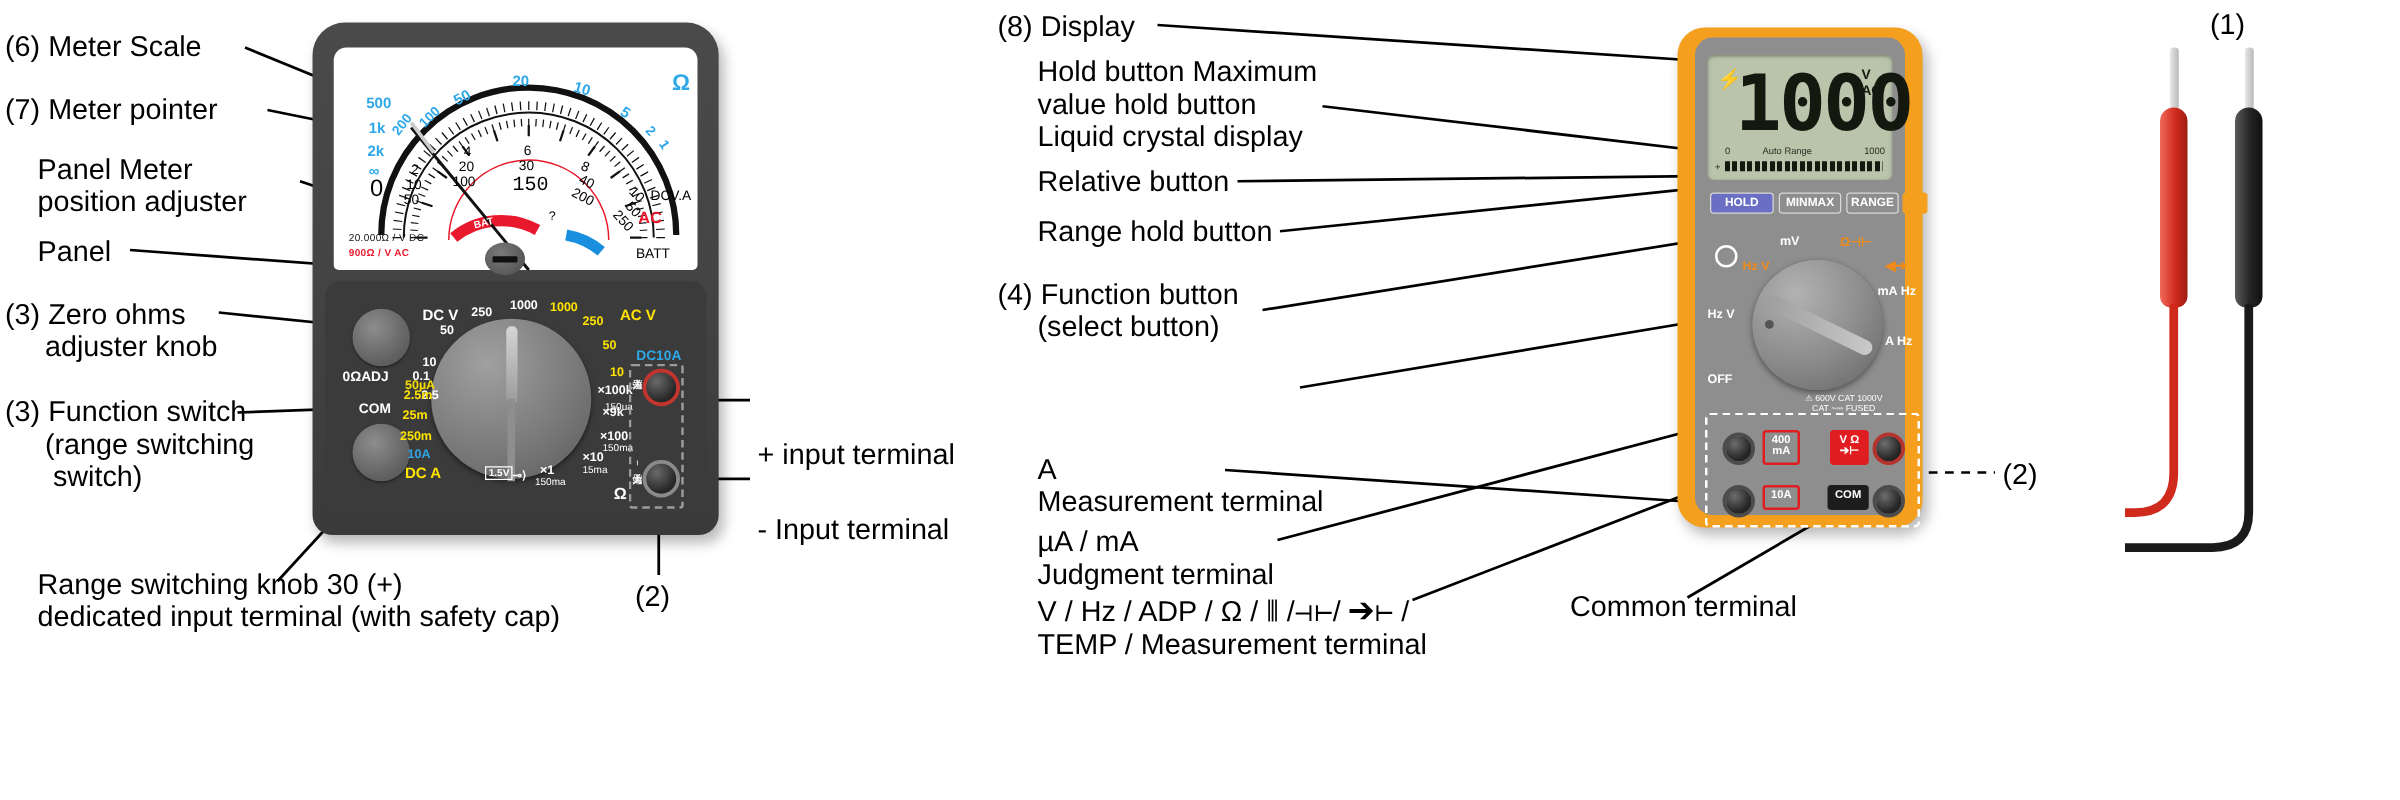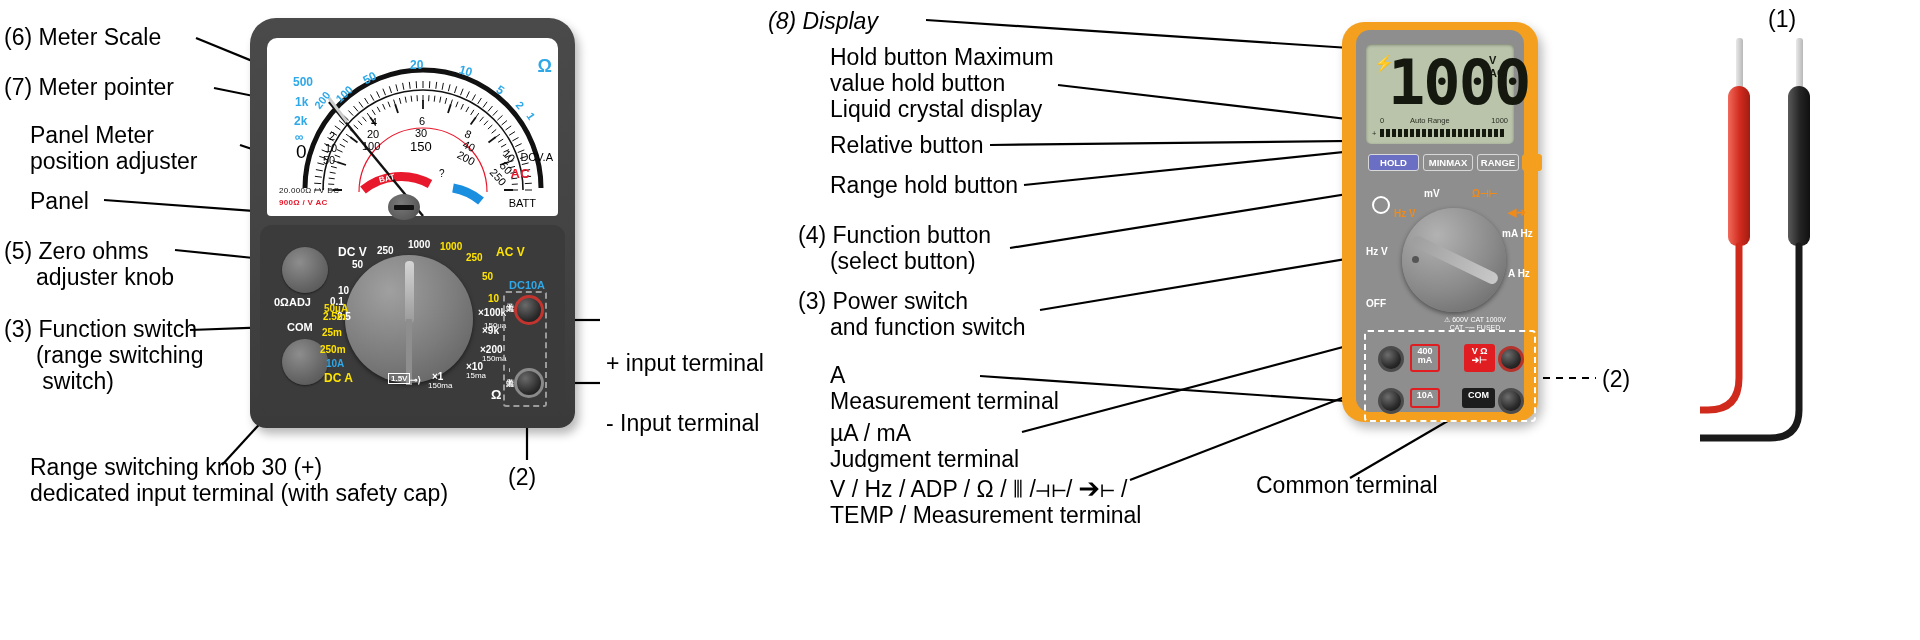--- a/index.html
+++ b/index.html
@@ -112,21 +112,21 @@
     <g stroke="#000" stroke-width="2" fill="none" stroke-dasharray="7 6">
       <path d="M1530,378 L1596,378"></path>
     </g>
   </svg>
 
   <div class="lbl" style="left:4px;top:24px;">(6) Meter Scale</div>
   <div class="lbl" style="left:4px;top:74px;">(7) Meter pointer</div>
   <div class="lbl" style="left:30px;top:122px;">Panel Meter
 position adjuster</div>
   <div class="lbl" style="left:30px;top:188px;">Panel</div>
-  <div class="lbl" style="left:4px;top:238px;">(5) Zero ohms
+  <div class="lbl" style="left:4px;top:238px;">(3) Zero ohms
      adjuster knob</div>
   <div class="lbl" style="left:4px;top:316px;">(3) Function switch
      (range switching
       switch)</div>
   <div class="lbl" style="left:30px;top:454px;">Range switching knob 30 (+)
 dedicated input terminal (with safety cap)</div>
   <div class="lbl" style="left:606px;top:306px;margin-top:44px;">+ input terminal</div>
   <div class="lbl" style="left:606px;top:370px;margin-top:40px;">- Input terminal</div>
   <div class="lbl" style="left:508px;top:464px;">(2)</div>
 
@@ -289,21 +289,21 @@
       <div style="position:absolute;left:236px;top:112px;font-size:11px;transform:rotate(44deg);">10</div>
 
       <div style="position:absolute;left:58px;top:104px;font-size:11px;">10</div>
       <div style="position:absolute;left:100px;top:90px;font-size:11px;">20</div>
       <div style="position:absolute;left:148px;top:89px;font-size:11px;">30</div>
       <div style="position:absolute;left:196px;top:102px;font-size:11px;transform:rotate(26deg);">40</div>
       <div style="position:absolute;left:233px;top:124px;font-size:11px;transform:rotate(46deg);">50</div>
 
       <div style="position:absolute;left:56px;top:116px;font-size:11px;">50</div>
       <div style="position:absolute;left:95px;top:102px;font-size:11px;">100</div>
-      <div style="position:absolute;left:143px;top:101px;font-size:13px;">150</div>
+      <div style="position:absolute;left:143px;top:101px;font-size:16px;font-family:Liberation Mono, monospace;">150</div>
       <div style="position:absolute;left:190px;top:114px;font-size:11px;transform:rotate(28deg);">200</div>
       <div style="position:absolute;left:222px;top:133px;font-size:11px;transform:rotate(48deg);">250</div>
 
       <div style="position:absolute;left:112px;top:136px;font-size:8px;color:#fff;font-weight:bold;transform:rotate(-14deg);">BAT</div>
       <div style="position:absolute;left:172px;top:130px;font-size:10px;">?</div>
       <div style="position:absolute;left:190px;top:140px;font-size:8px;color:#fff;font-weight:bold;transform:rotate(22deg);">GOOD</div>
 
       <div class="b" style="position:absolute;right:6px;top:18px;font-size:18px;font-weight:bold;">Ω</div>
       <div style="position:absolute;right:5px;top:113px;font-size:11px;">DCV.A</div>
       <div class="face-txt red" style="right:28px;top:128px;font-size:13px;">AC</div>
@@ -346,49 +346,47 @@
       <div class="tickl b" style="left:66px;top:133px;">10A</div>
       <div class="tickl y" style="left:60px;top:119px;">250m</div>
       <div class="tickl y" style="left:62px;top:102px;">25m</div>
       <div class="tickl y" style="left:63px;top:86px;">2.5m</div>
       <div class="tickl w" style="left:70px;top:71px;">0.1</div>
       <div class="tickl y" style="left:64px;top:78px;opacity:.95;">50µA</div>
 
       <div class="tickl w" style="left:218px;top:82px;">×100k</div>
       <div class="tickl w" style="left:222px;top:100px;">×9k</div>
       <div class="panel-sm" style="left:224px;top:96px;">150ua</div>
-      <div class="tickl w" style="left:220px;top:119px;">×200</div>
+      <div class="tickl w" style="left:220px;top:119px;">×100</div>
       <div class="panel-sm" style="left:222px;top:129px;">150ma</div>
       <div class="tickl w" style="left:206px;top:136px;">×10</div>
       <div class="panel-sm" style="left:206px;top:146px;">15ma</div>
       <div class="tickl w" style="left:172px;top:146px;">×1</div>
       <div class="panel-sm" style="left:168px;top:156px;">150ma</div>
       <div class="tickl w" style="left:128px;top:148px;border:1px solid #fff;padding:0 2px;font-size:8px;">1.5V</div>
       <div class="tickl w" style="left:150px;top:150px;font-size:9px;">⊸⟩</div>
       <div class="tickl w" style="left:231px;top:162px;font-size:13px;">Ω</div>
 
       <div class="tickl b" style="left:249px;top:54px;font-size:11px;">DC10A</div>
       <div class="term red" style="left:254px;top:70px;"></div>
       <div class="term" style="left:254px;top:143px;"></div>
       <div class="panel-sm" style="left:243px;top:72px;writing-mode:vertical-rl;">入力端子</div>
       <div class="panel-sm" style="left:243px;top:143px;writing-mode:vertical-rl;">−入力端子</div>
       <div class="dashbox" style="left:243px;top:66px;width:40px;height:112px;border-color:#9b9b9b;"></div>
     </div>
   </div>
 
-  <div class="lbl" style="left:768px;top:8px;font-style:italic;">(8) Display</div>
+  <div class="lbl" style="left:798px;top:8px;">(8) Display</div>
   <div class="lbl" style="left:830px;top:44px;">Hold button Maximum
 value hold button
 Liquid crystal display</div>
   <div class="lbl" style="left:830px;top:132px;">Relative button</div>
   <div class="lbl" style="left:830px;top:172px;">Range hold button</div>
   <div class="lbl" style="left:798px;top:222px;">(4) Function button
      (select button)</div>
-  <div class="lbl" style="left:798px;top:288px;">(3) Power switch
-     and function switch</div>
   <div class="lbl" style="left:830px;top:362px;">A
 Measurement terminal</div>
   <div class="lbl" style="left:830px;top:476px;">V / Hz / ADP / Ω / ⦀ /⊣⊢/ ➔⊢ /
 TEMP / Measurement terminal</div>
   <div class="lbl" style="left:830px;top:420px;">µA / mA
 Judgment terminal</div>
   <div class="lbl" style="left:1256px;top:472px;">Common terminal</div>
   <div class="lbl" style="left:1602px;top:366px;">(2)</div>
   <div class="lbl" style="left:1768px;top:6px;">(1)</div>
 

